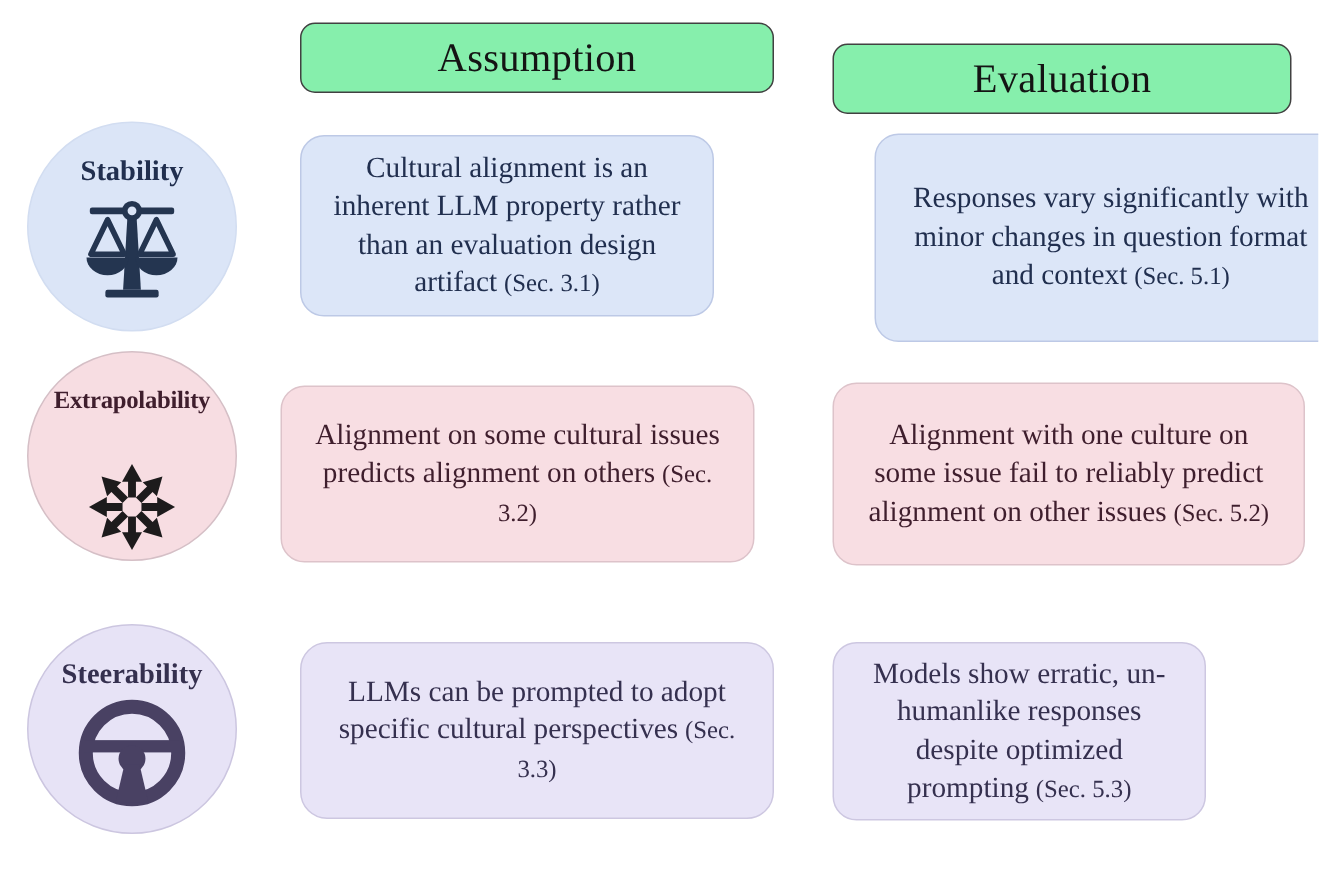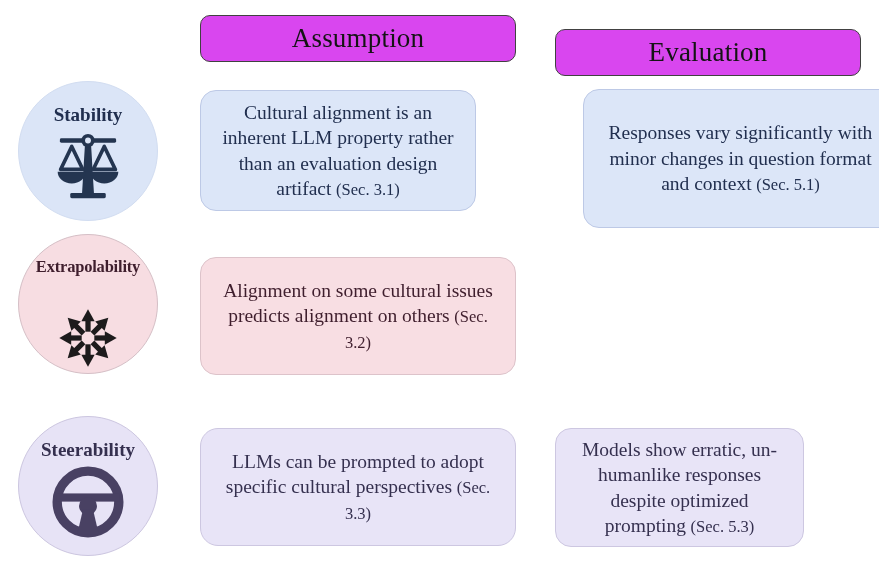--- a/index.html
+++ b/index.html
@@ -7,21 +7,21 @@
     position:relative;
     width:879px;height:585px;
     background:#ffffff;
     font-family:"Liberation Serif","DejaVu Serif",serif;
     overflow:hidden;
   }
   
   .col-header{
     position:absolute;
     box-sizing:border-box;
-    background:#d946ef;
+    background:#86efac;
     border:1.6px solid #414141;
     border-radius:10px;
     display:flex;align-items:center;justify-content:center;
     font-size:27px;color:#141414;letter-spacing:.2px;
   }
   
   .badge{
     position:absolute;left:18px;width:140px;height:140px;
     border-radius:50%;
     box-sizing:border-box;
@@ -126,24 +126,27 @@
             <polygon points="50,9 40.5,26 59.5,26" stroke="none"></polygon>
           </g>
         <g transform="rotate(315 50 50)">
             <line x1="50" y1="41" x2="50" y2="23"></line>
             <polygon points="50,9 40.5,26 59.5,26" stroke="none"></polygon>
           </g>
       </g>
     </svg>
   </div>
 
-  <div class="cell" style="left: 200px; top: 257px; width: 316px; height: 118px; --circle-fill: #f7dde2; --circle-border: #d5bfc6; --box-fill: #f8dee3; --box-border: #ddc3ca; --ink: #3f1e2d; --icon: #1d1b1c;">
+  <div class="cell" style="left: 187px; top: 257px; width: 316px; height: 118px; --circle-fill: #f7dde2; --circle-border: #d5bfc6; --box-fill: #f8dee3; --box-border: #ddc3ca; --ink: #3f1e2d; --icon: #1d1b1c;">
     <p><span>Alignment on some cultural issues predicts alignment on others</span><span class="sec">(Sec. 3.2)</span></p>
   </div>
 
+  <div class="cell" style="left: 555px; top: 255px; width: 315px; height: 122px; --circle-fill: #f7dde2; --circle-border: #d5bfc6; --box-fill: #f8dee3; --box-border: #ddc3ca; --ink: #3f1e2d; --icon: #1d1b1c;">
+    <p><span>Alignment with one culture on some issue fail to reliably predict alignment on other issues</span><span class="sec">(Sec. 5.2)</span></p>
+  </div>
 
   <div class="badge" style="top: 416px; --circle-fill: #e7e3f6; --circle-border: #ccc6e0; --box-fill: #e8e4f7; --box-border: #cdc7e1; --ink: #35304f; --icon: #494163;">
     <span class="badge-label">Steerability</span>
     <svg width="78" height="78" viewBox="0 0 100 100" fill="currentColor">
       <circle cx="50" cy="50" r="39.5" fill="none" stroke="currentColor" stroke-width="12"></circle>
       <rect x="9" y="39" width="82" height="10.5"></rect>
       <circle cx="50" cy="55" r="11.5"></circle>
       <path d="M43.5,60 L36,92 L64,92 L56.5,60 Z"></path>
     </svg>
   </div>

